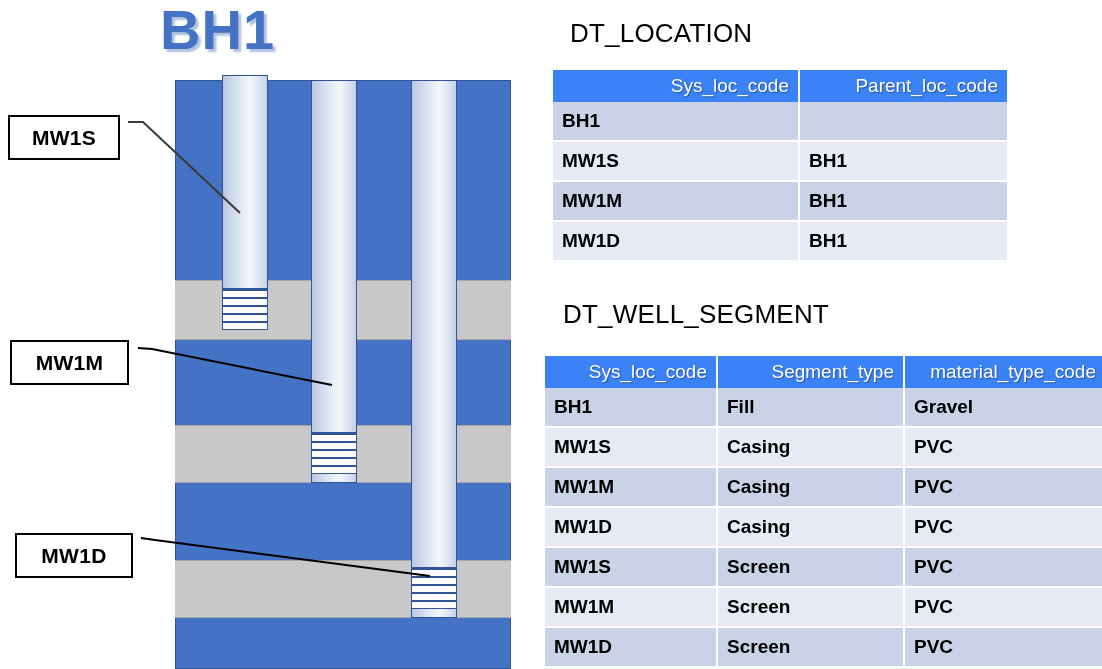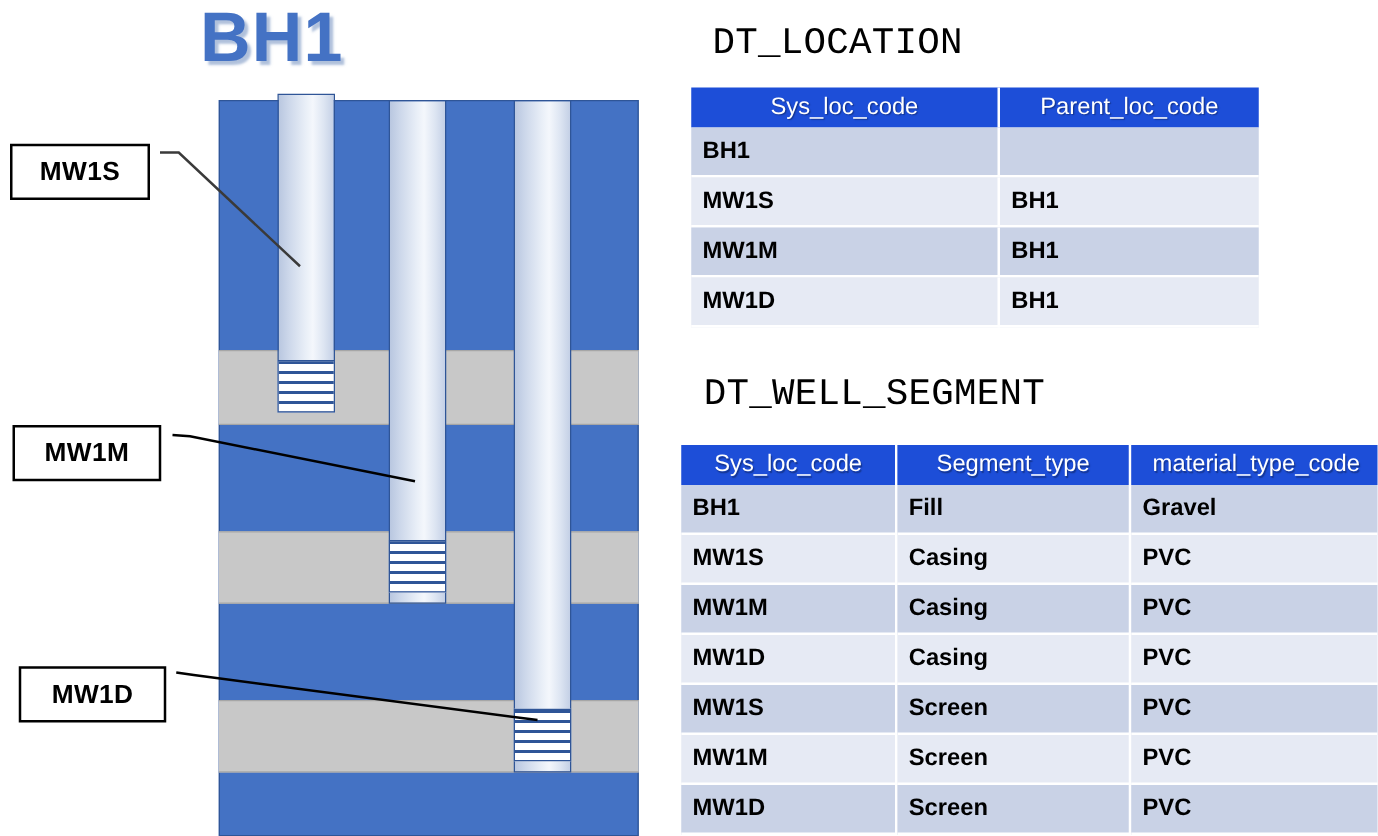--- a/index.html
+++ b/index.html
@@ -99,39 +99,38 @@
     position: absolute;
     left: 0; top: 0;
     width: 1102px;
     height: 669px;
     pointer-events: none;
   }
 
   
   .table-title {
     position: absolute;
-    font-size: 30px;
+    font-size: 26px;
     font-weight: normal;
     color: #000000;
     letter-spacing: 0.2px;
     white-space: nowrap;
-    font-family: Liberation Mono, monospace;
   }
   .data-table {
     position: absolute;
     border-collapse: separate;
     border-spacing: 0;
     table-layout: fixed;
   }
   .data-table th {
-    background: #1d4ed8;
+    background: #3b82f6;
     color: #ffffff;
     font-size: 19px;
     font-weight: normal;
-    text-align: center;
+    text-align: right;
     padding: 5px 9px;
     border-right: 2px solid #ffffff;
     text-shadow: 1px 1px 1px rgba(0,0,0,0.35);
     white-space: nowrap;
     overflow: hidden;
   }
   .data-table th:last-child { border-right: none; }
   .data-table td {
     font-size: 19px;
     font-weight: bold;

